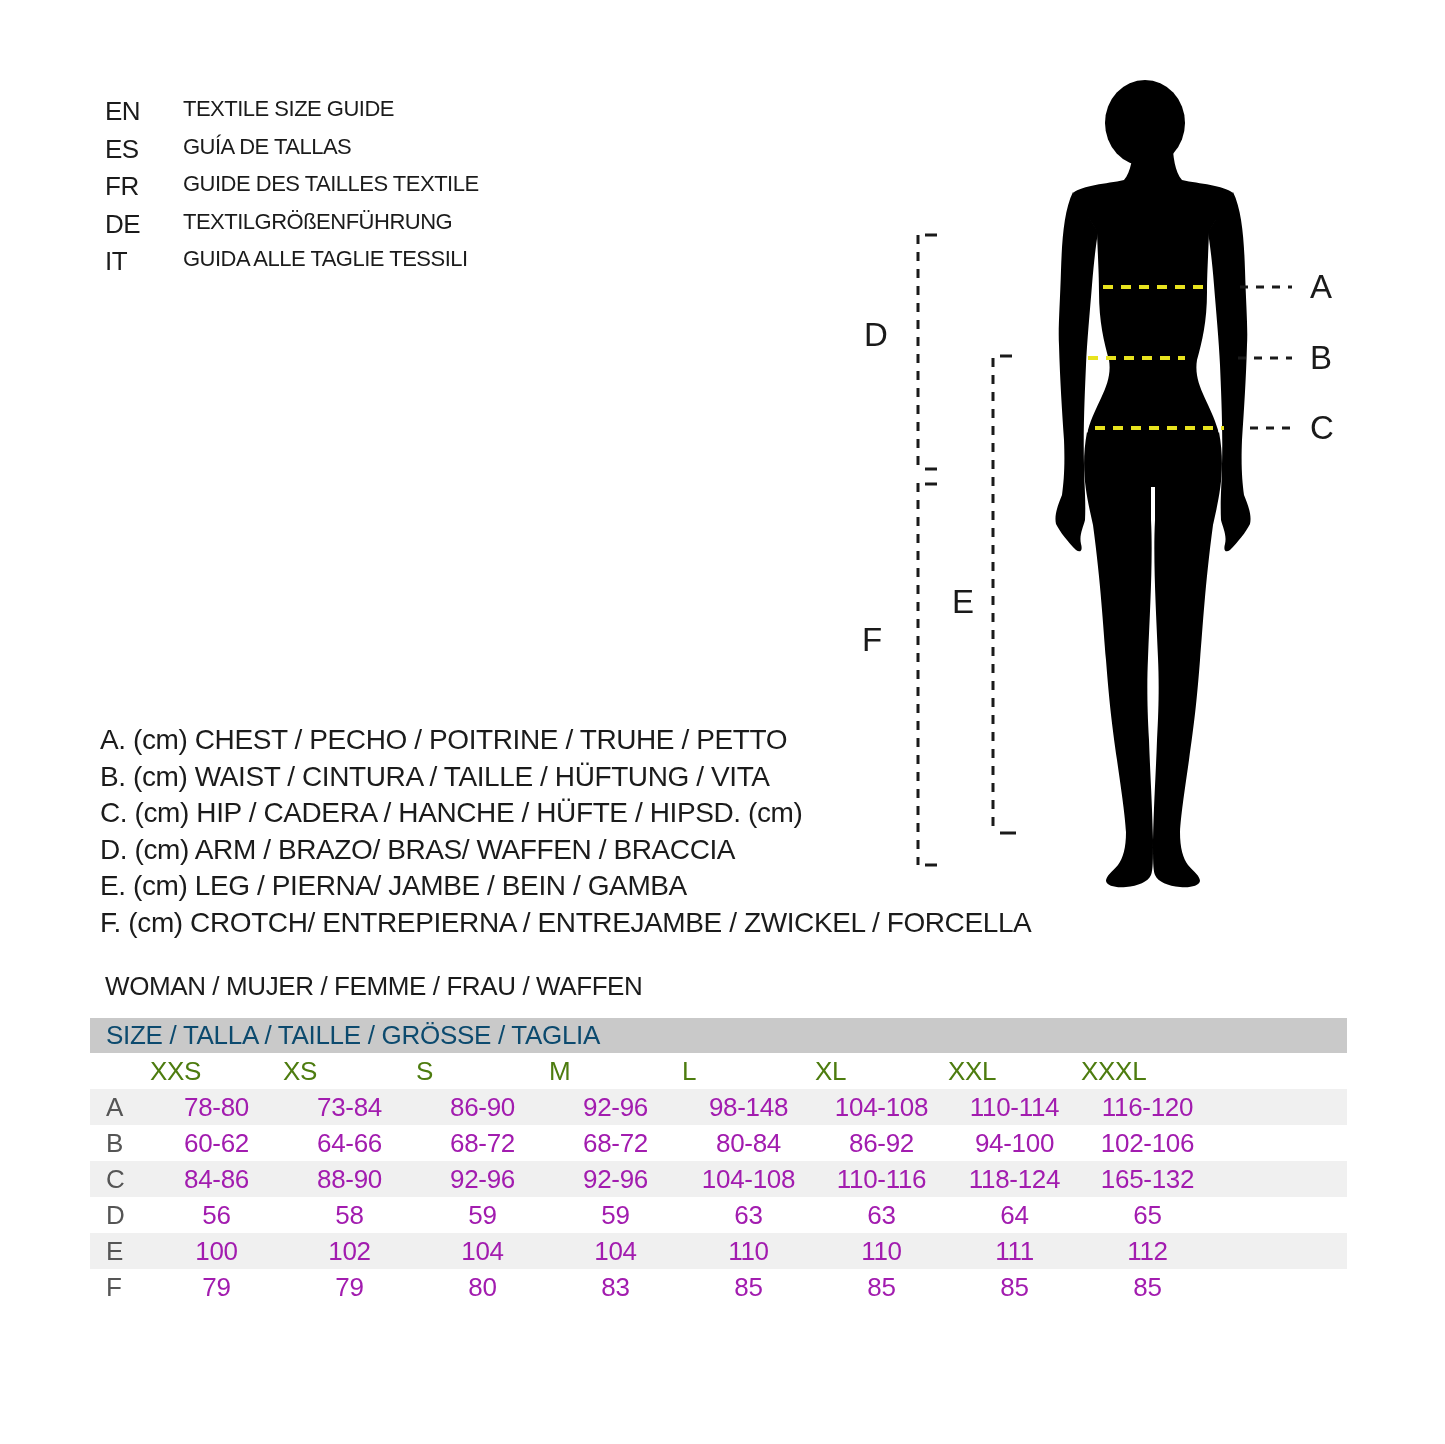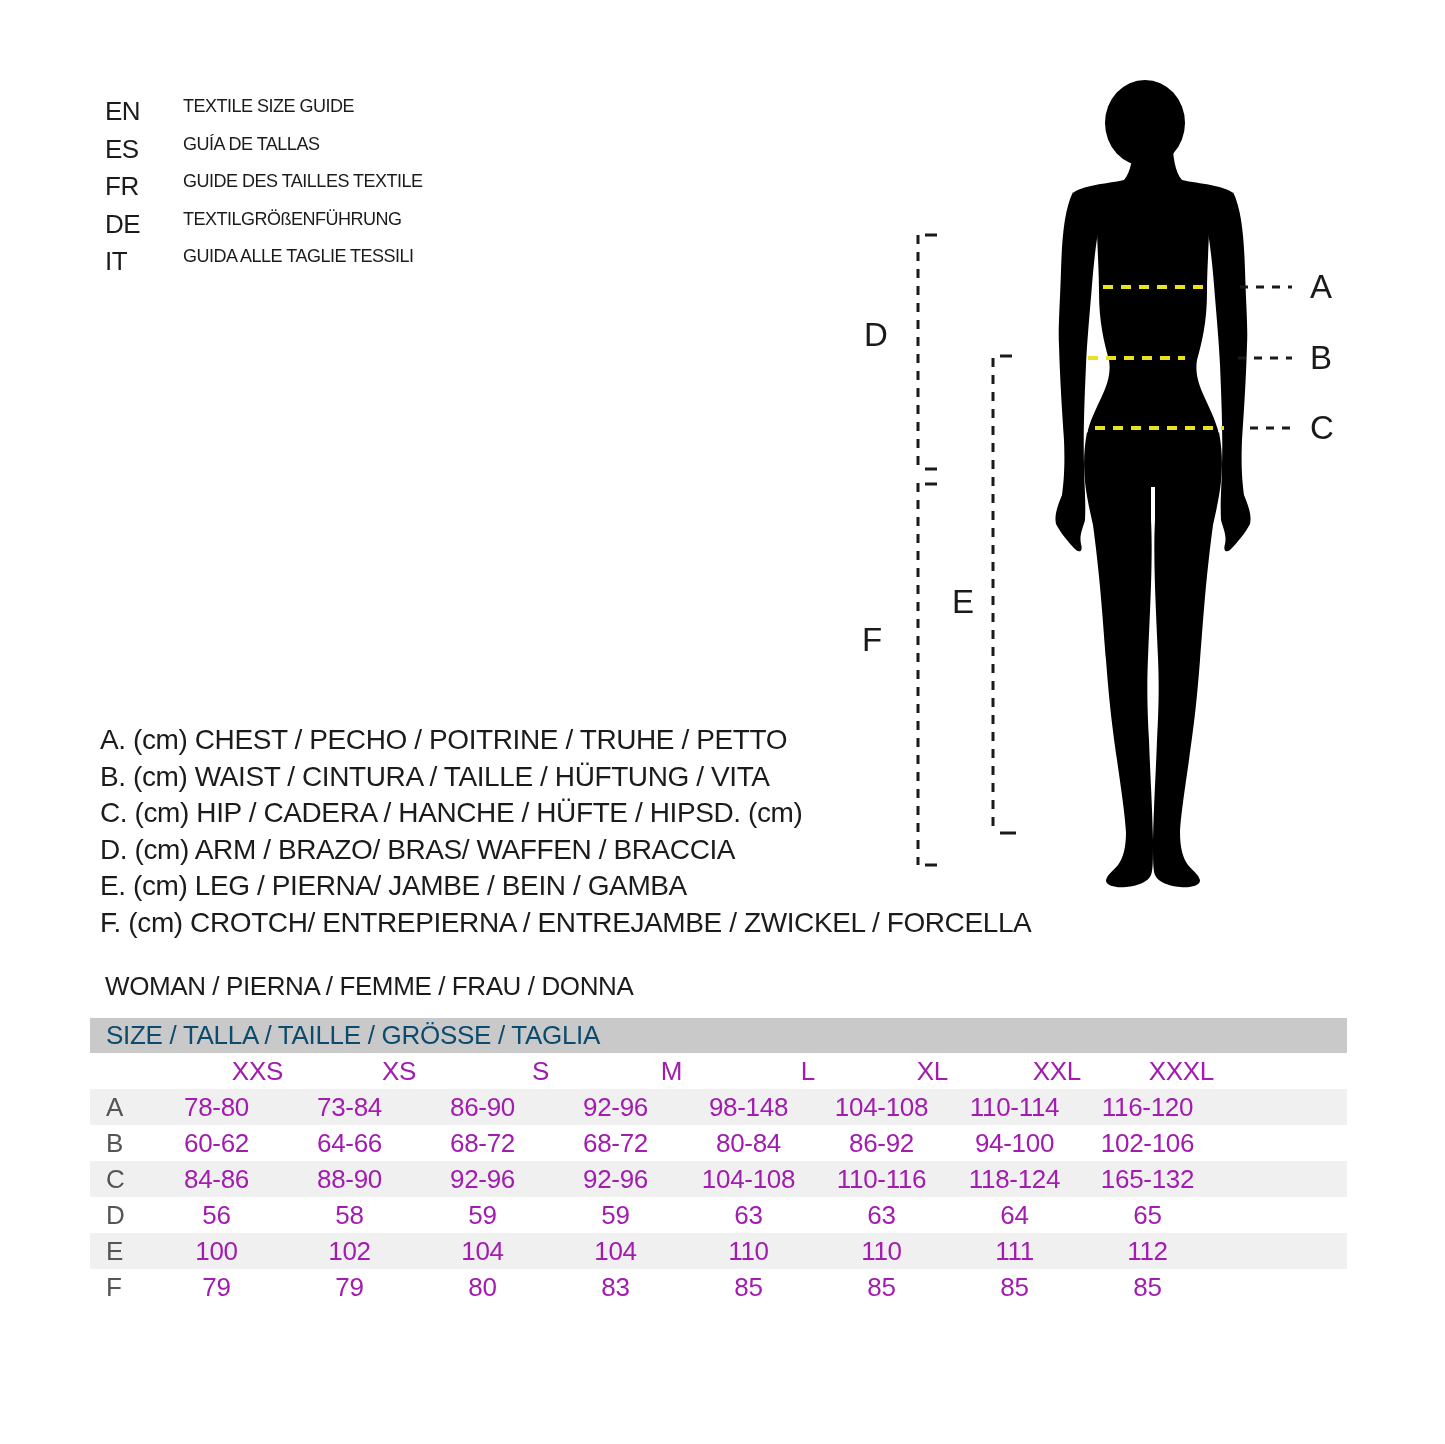--- a/index.html
+++ b/index.html
@@ -8,37 +8,37 @@
     width:1445px;height:1444px;
     background:#ffffff;
     font-family:"Liberation Sans", sans-serif;
     color:#1b1b1b;
     overflow:hidden;
   }
   
   .lang-block{position:absolute;left:105px;top:96px;}
   .lang-row{display:flex;height:37.6px;}
   .lang-code{width:78px;font-size:26px;letter-spacing:-0.5px;}
-  .lang-title{font-size:18px;letter-spacing:-0.5px;white-space:nowrap;}
+  .lang-title{font-size:22px;letter-spacing:-0.5px;white-space:nowrap;}
   
   .figure{position:absolute;left:840px;top:80px;width:505px;height:820px;}
   .figure text{font-family:"Liberation Sans", sans-serif;font-size:33px;fill:#1a1a1a;}
   
   .measure-block{position:absolute;left:100px;top:722px;}
   .measure-row{height:36.5px;display:flex;align-items:center;font-size:28px;letter-spacing:-0.4px;white-space:nowrap;}
   
   .gender-line{position:absolute;left:105px;top:968px;height:36px;display:flex;align-items:center;font-size:26px;letter-spacing:-0.4px;}
   
   .size-table{position:absolute;left:90px;top:1018px;width:1257px;font-size:26px;letter-spacing:-0.3px;}
   .table-title{height:35px;background:#c9c9c9;color:#0c4a6e;display:flex;align-items:center;padding-left:16px;box-sizing:border-box;}
   .t-row{display:grid;grid-template-columns:60px repeat(8,133px) 1fr;height:36px;align-items:center;}
   .t-row.stripe{background:#f0f0f0;}
   .t-label{padding-left:16px;color:#555555;}
   .t-cell{text-align:center;color:#a21caf;}
-  .t-size{text-align:right;color:#a21caf;}
+  .t-size{text-align:left;color:#4d7c0f;}
 </style>
 </head>
 <body>
 
 <div class="canvas">
 
   <div class="lang-block">
     <div class="lang-row">
       <span class="lang-code">EN</span>
       <span class="lang-title">TEXTILE SIZE GUIDE</span>
@@ -184,21 +184,21 @@
 
   <div class="measure-block">
     <div class="measure-row">A. (cm) CHEST / PECHO / POITRINE / TRUHE / PETTO</div>
     <div class="measure-row">B. (cm) WAIST / CINTURA / TAILLE / HÜFTUNG / VITA</div>
     <div class="measure-row">C. (cm) HIP / CADERA / HANCHE / HÜFTE / HIPSD. (cm)</div>
     <div class="measure-row">D. (cm) ARM / BRAZO/ BRAS/ WAFFEN / BRACCIA</div>
     <div class="measure-row">E. (cm) LEG / PIERNA/ JAMBE / BEIN / GAMBA</div>
     <div class="measure-row">F. (cm) CROTCH/ ENTREPIERNA / ENTREJAMBE / ZWICKEL / FORCELLA</div>
   </div>
 
-  <div class="gender-line">WOMAN / PIERNA / FEMME / FRAU / DONNA</div>
+  <div class="gender-line">WOMAN / MUJER / FEMME / FRAU / WAFFEN</div>
 
   <div class="size-table">
     <div class="table-title">SIZE / TALLA / TAILLE / GRÖSSE / TAGLIA</div>
 
     <div class="t-row">
       <div class="t-label"></div>
       <div class="t-size">XXS</div>
       <div class="t-size">XS</div>
       <div class="t-size">S</div>
       <div class="t-size">M</div>

